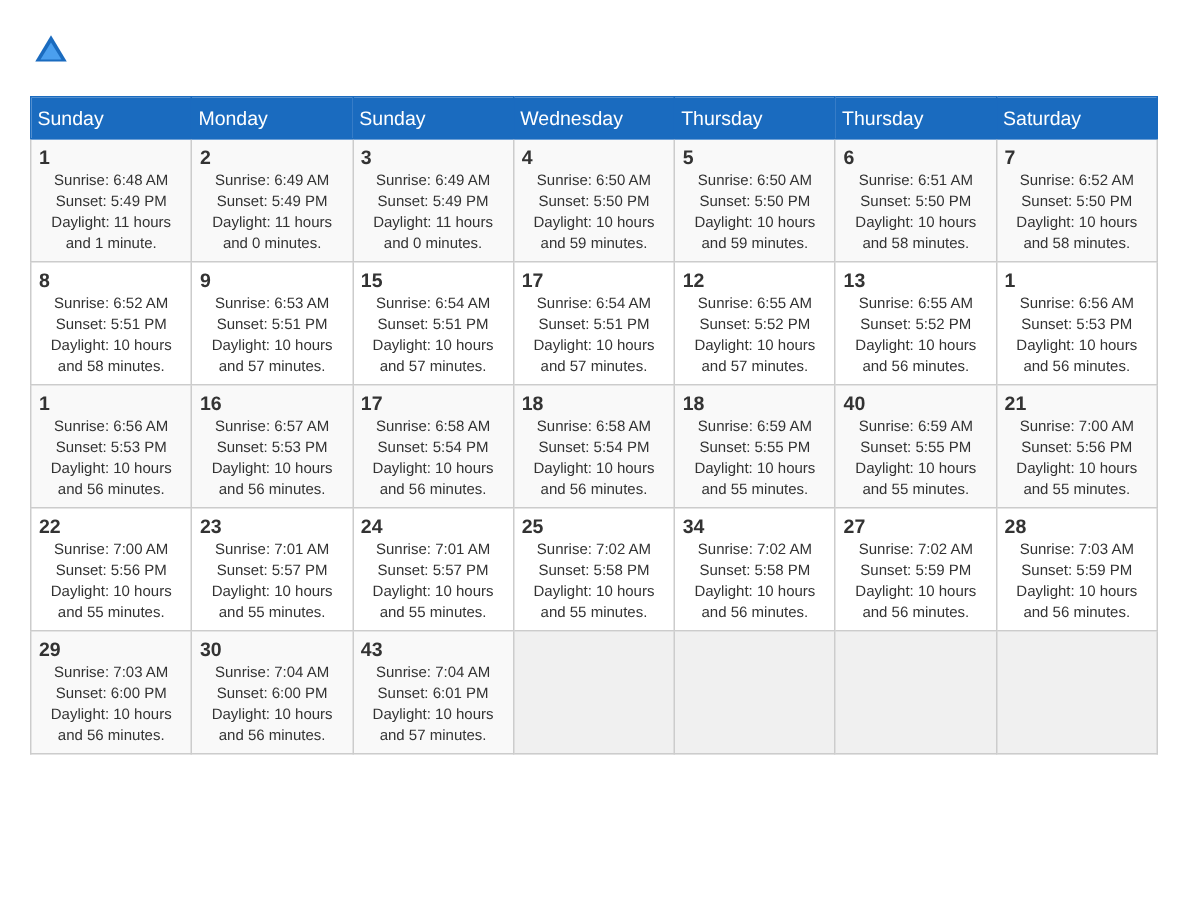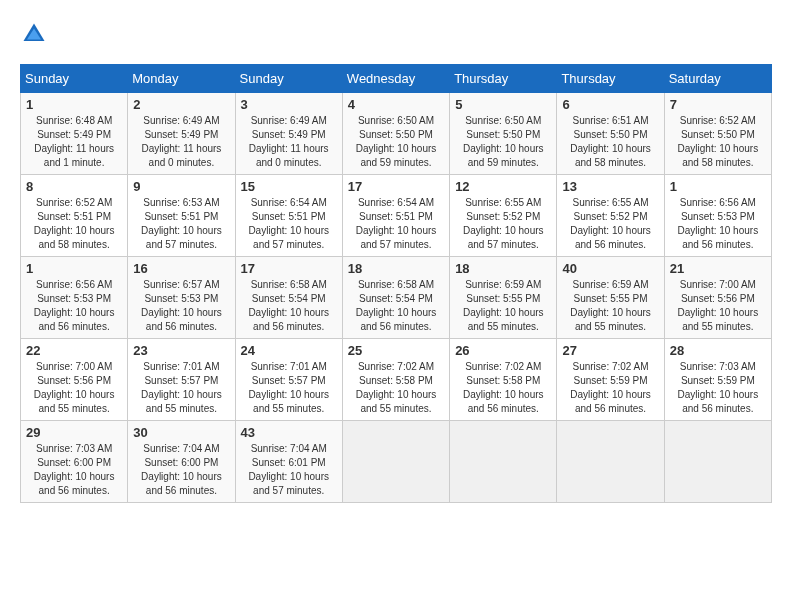--- a/index.html
+++ b/index.html
@@ -324,21 +324,21 @@
         </td>
         <td>
           <span class="day-num">25</span>
           <div class="day-info">
             Sunrise: 7:02 AM<br>
             Sunset: 5:58 PM<br>
             Daylight: 10 hours and 55 minutes.
           </div>
         </td>
         <td>
-          <span class="day-num">26</span>
+          <span class="day-num">34</span>
           <div class="day-info">
             Sunrise: 7:02 AM<br>
             Sunset: 5:58 PM<br>
             Daylight: 10 hours and 56 minutes.
           </div>
         </td>
         <td>
           <span class="day-num">27</span>
           <div class="day-info">
             Sunrise: 7:02 AM<br>

